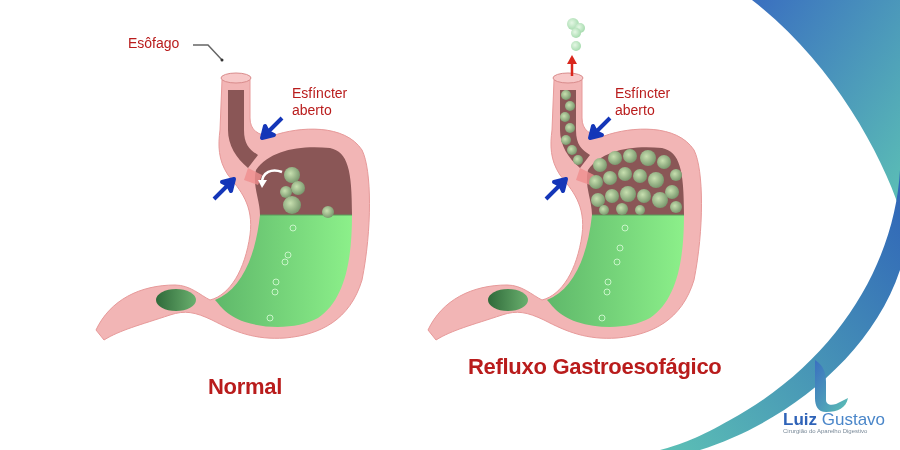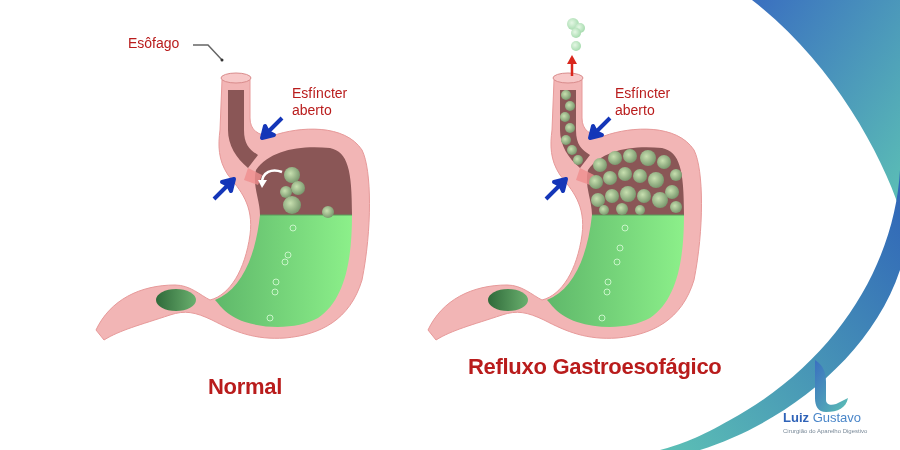--- a/index.html
+++ b/index.html
@@ -1,21 +1,21 @@
 <!DOCTYPE html>
 <html><head>
 <meta charset="utf-8">
 <style>
   html, body { margin: 0; padding: 0; }
   body { width: 900px; height: 450px; background: #ffffff; position: relative; overflow: hidden; font-family: "Liberation Sans", sans-serif; }
   .canvas { position: absolute; left: 0; top: 0; width: 900px; height: 450px; }
   .label { position: absolute; color: #b91c1c; font-family: "Liberation Sans", sans-serif; line-height: 1.1; }
   .small { font-size: 14px; }
   .caption { font-size: 22px; font-weight: bold; letter-spacing: -0.3px; margin-left: 8px; }
-  .logo-name { position: absolute; left: 783px; top: 410px; font-size: 13px; color: #3a6fc0; white-space: nowrap; }
+  .logo-name { position: absolute; left: 783px; top: 410px; font-size: 17px; color: #3a6fc0; white-space: nowrap; }
   .logo-name b { font-weight: bold; color: #2f63b8; }
   .logo-name span.light { font-weight: normal; color: #4a86c9; }
   .logo-sub { position: absolute; left: 783px; top: 428px; font-size: 6px; color: #7a8a99; white-space: nowrap; }
 </style>
 </head>
 <body>
 
 <svg class="canvas" viewBox="0 0 900 450" width="900" height="450" xmlns="http://www.w3.org/2000/svg">
   <defs>
     <linearGradient id="acid" x1="0" y1="0" x2="1" y2="0">

